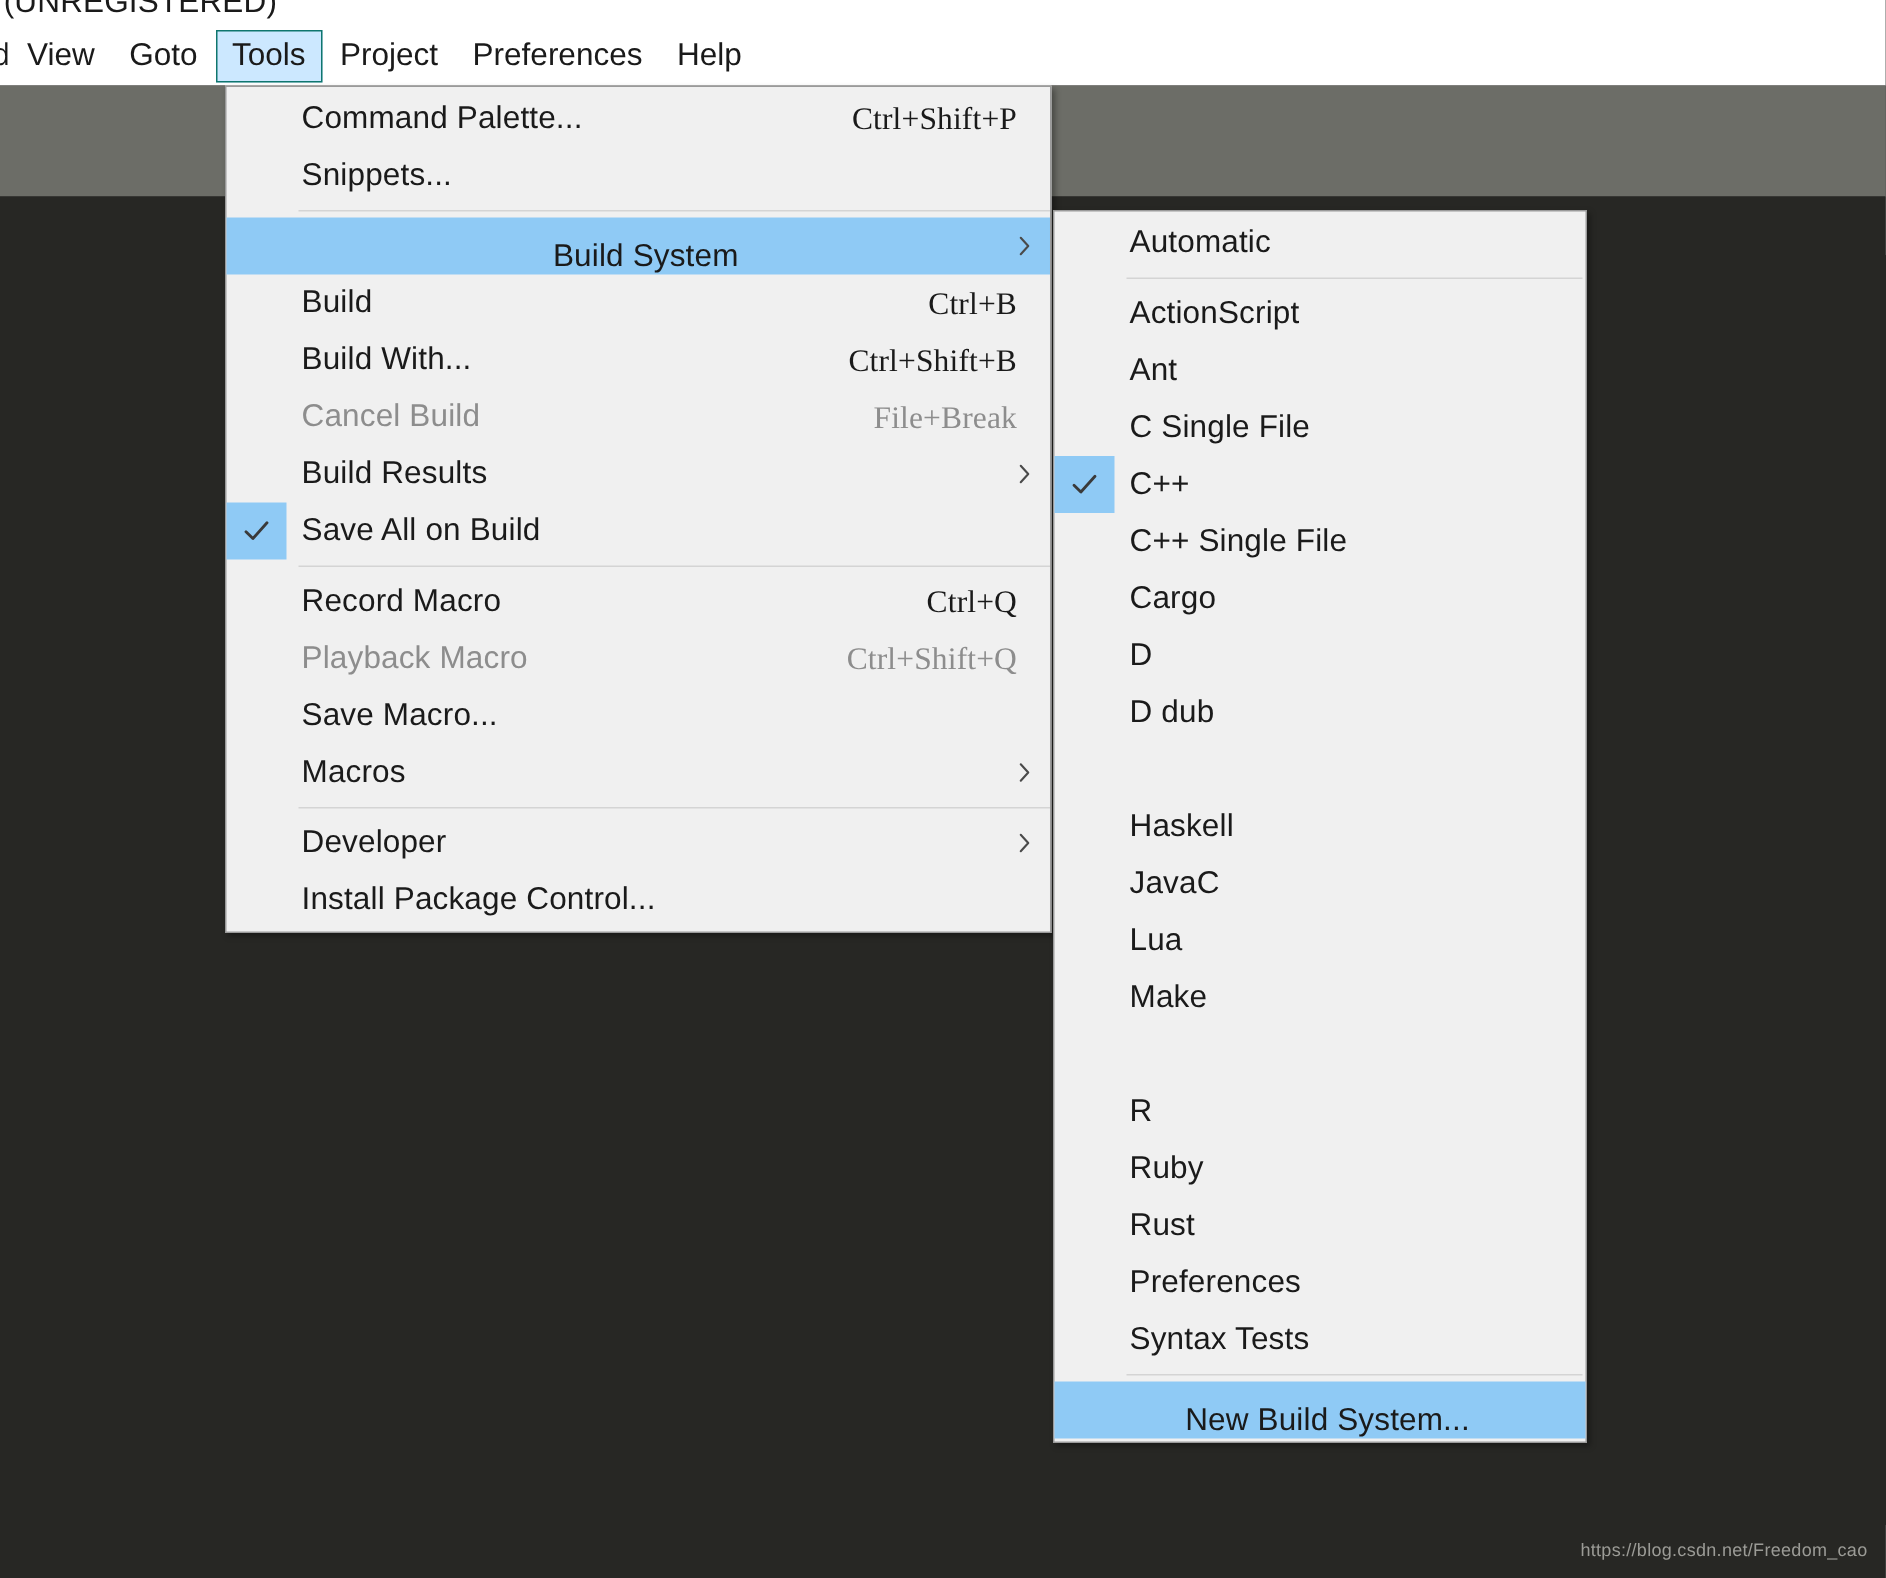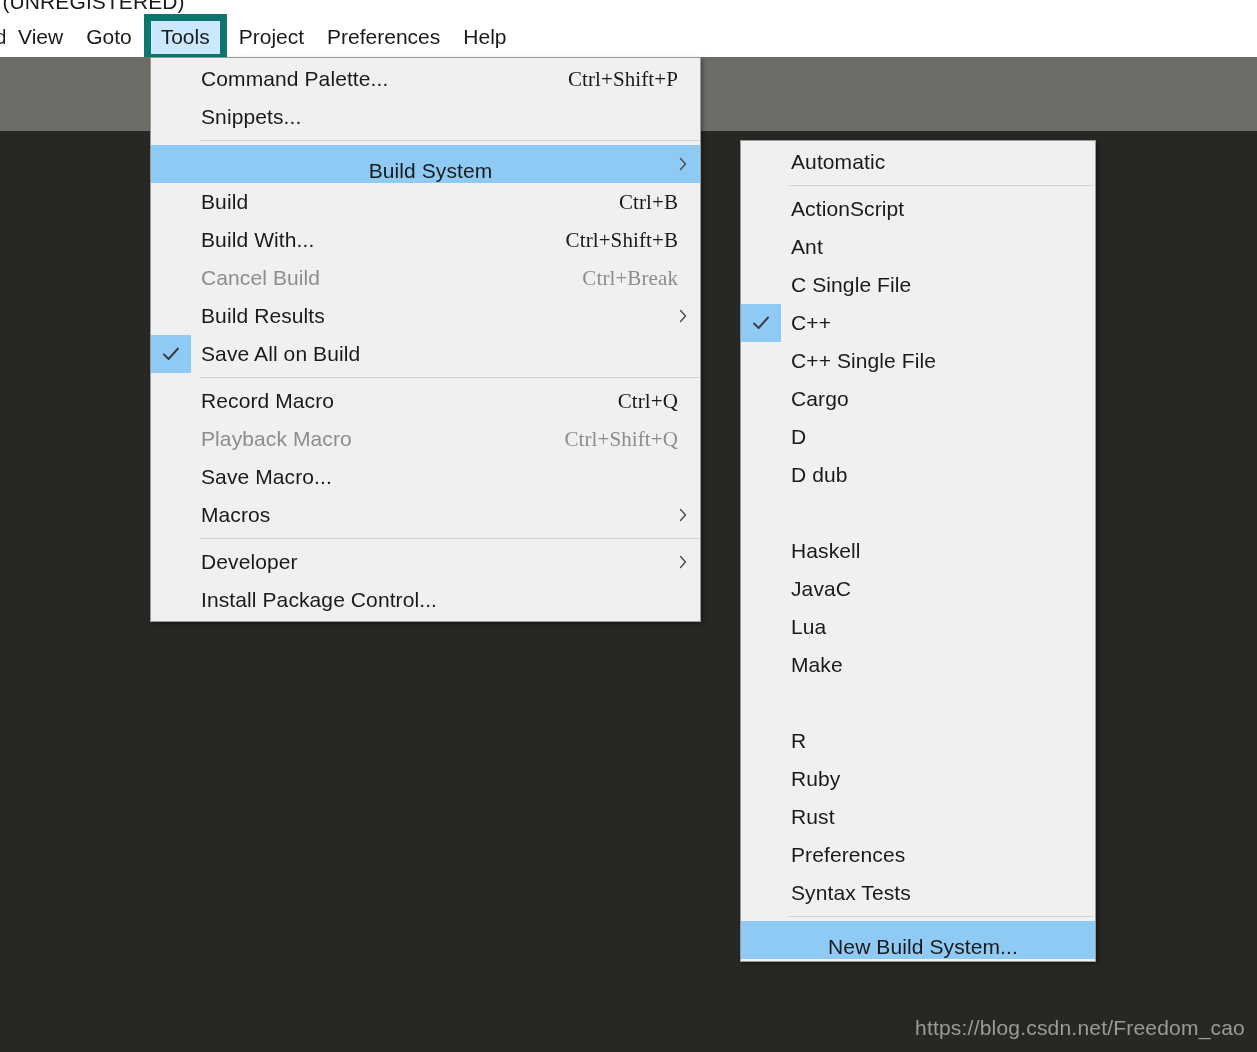--- a/index.html
+++ b/index.html
@@ -66,21 +66,21 @@
   }
   .menubar-item.clipped {
     padding-left: 0;
     padding-right: 2px;
     margin-left: -6px;
     overflow: hidden;
     width: 12px;
   }
   .menubar-item.active {
     background: #cce8ff;
-    border: 7px solid #0f766e;
+    border: 1px solid #0f766e;
   }
 
   
   .toolbar-strip {
     position: absolute;
     left: 0; top: 57px;
     width: 1257px;
     height: 74px;
     background: #6c6d67;
   }
@@ -88,21 +88,21 @@
     position: absolute;
     left: 0; top: 131px;
     width: 1257px;
     height: 921px;
     background: #272724;
   }
   .watermark {
     position: absolute;
     right: 12px;
     bottom: 12px;
-    font-size: 21px;
+    font-size: 12px;
     color: #9b9b96;
     letter-spacing: 0.2px;
     white-space: nowrap;
     text-align: right;
   }
 
   
   .menu-popup {
     position: absolute;
     background: #f0f0f0;
@@ -110,21 +110,21 @@
     box-shadow: 2px 2px 4px rgba(0,0,0,0.35);
     box-sizing: border-box;
     padding: 2px 0;
   }
   #tools-menu {
     left: 150px;
     top: 57px;
     width: 551px;
   }
   #buildsystem-submenu {
-    left: 740px;
+    left: 702px;
     top: 140px;
     width: 356px;
   }
 
   .menu-row {
     position: relative;
     display: flex;
     align-items: center;
     height: 38px;
     font-size: 21px;
@@ -239,21 +239,21 @@
         <div class="menu-shortcut">Ctrl+B</div>
       </div>
       <div class="menu-row">
         <div class="menu-gutter"></div>
         <div class="menu-label">Build With...</div>
         <div class="menu-shortcut">Ctrl+Shift+B</div>
       </div>
       <div class="menu-row disabled">
         <div class="menu-gutter"></div>
         <div class="menu-label">Cancel Build</div>
-        <div class="menu-shortcut">Ctrl+Break</div>
+        <div class="menu-shortcut">File+Break</div>
       </div>
       <div class="menu-row">
         <div class="menu-gutter"></div>
         <div class="menu-label">Build Results</div>
         <svg class="submenu-arrow" viewBox="0 0 10 16">
           <path d="M2.5 2.5 L7.5 8 L2.5 13.5" fill="none" stroke="#4a4a4a" stroke-width="1.4" stroke-linecap="round" stroke-linejoin="round"></path>
         </svg>
       </div>
       <div class="menu-row">
         <div class="menu-gutter checked">

